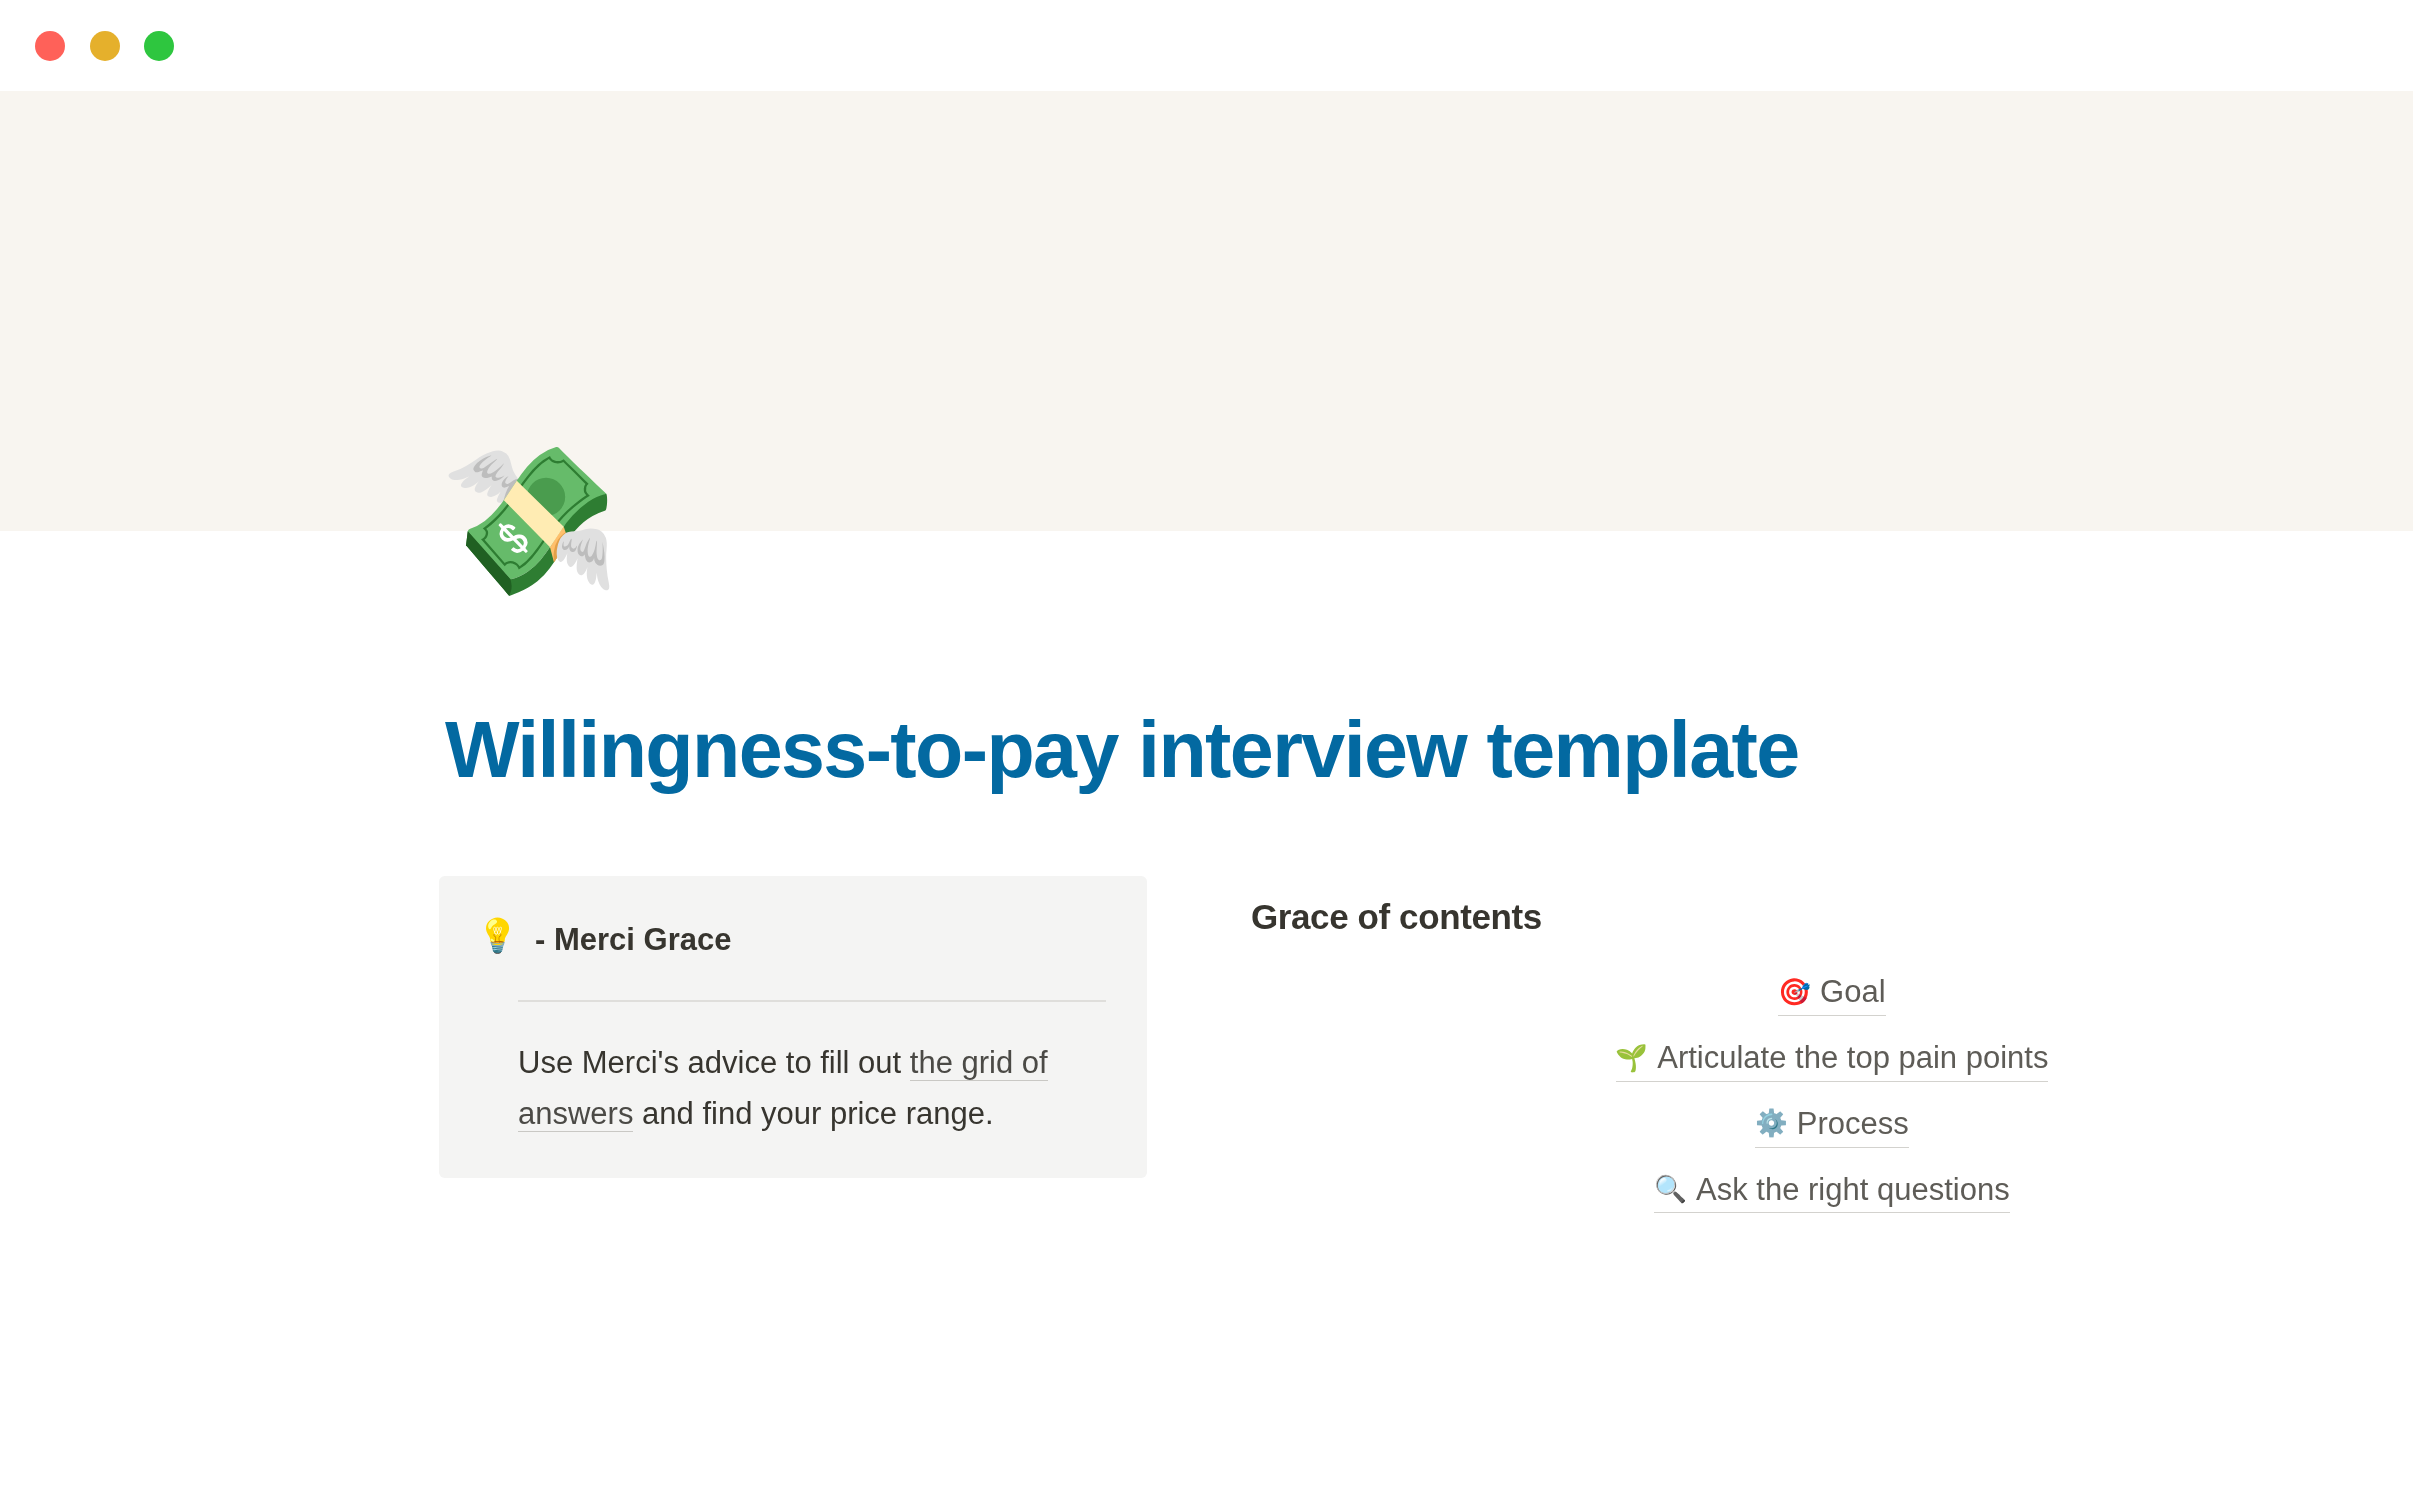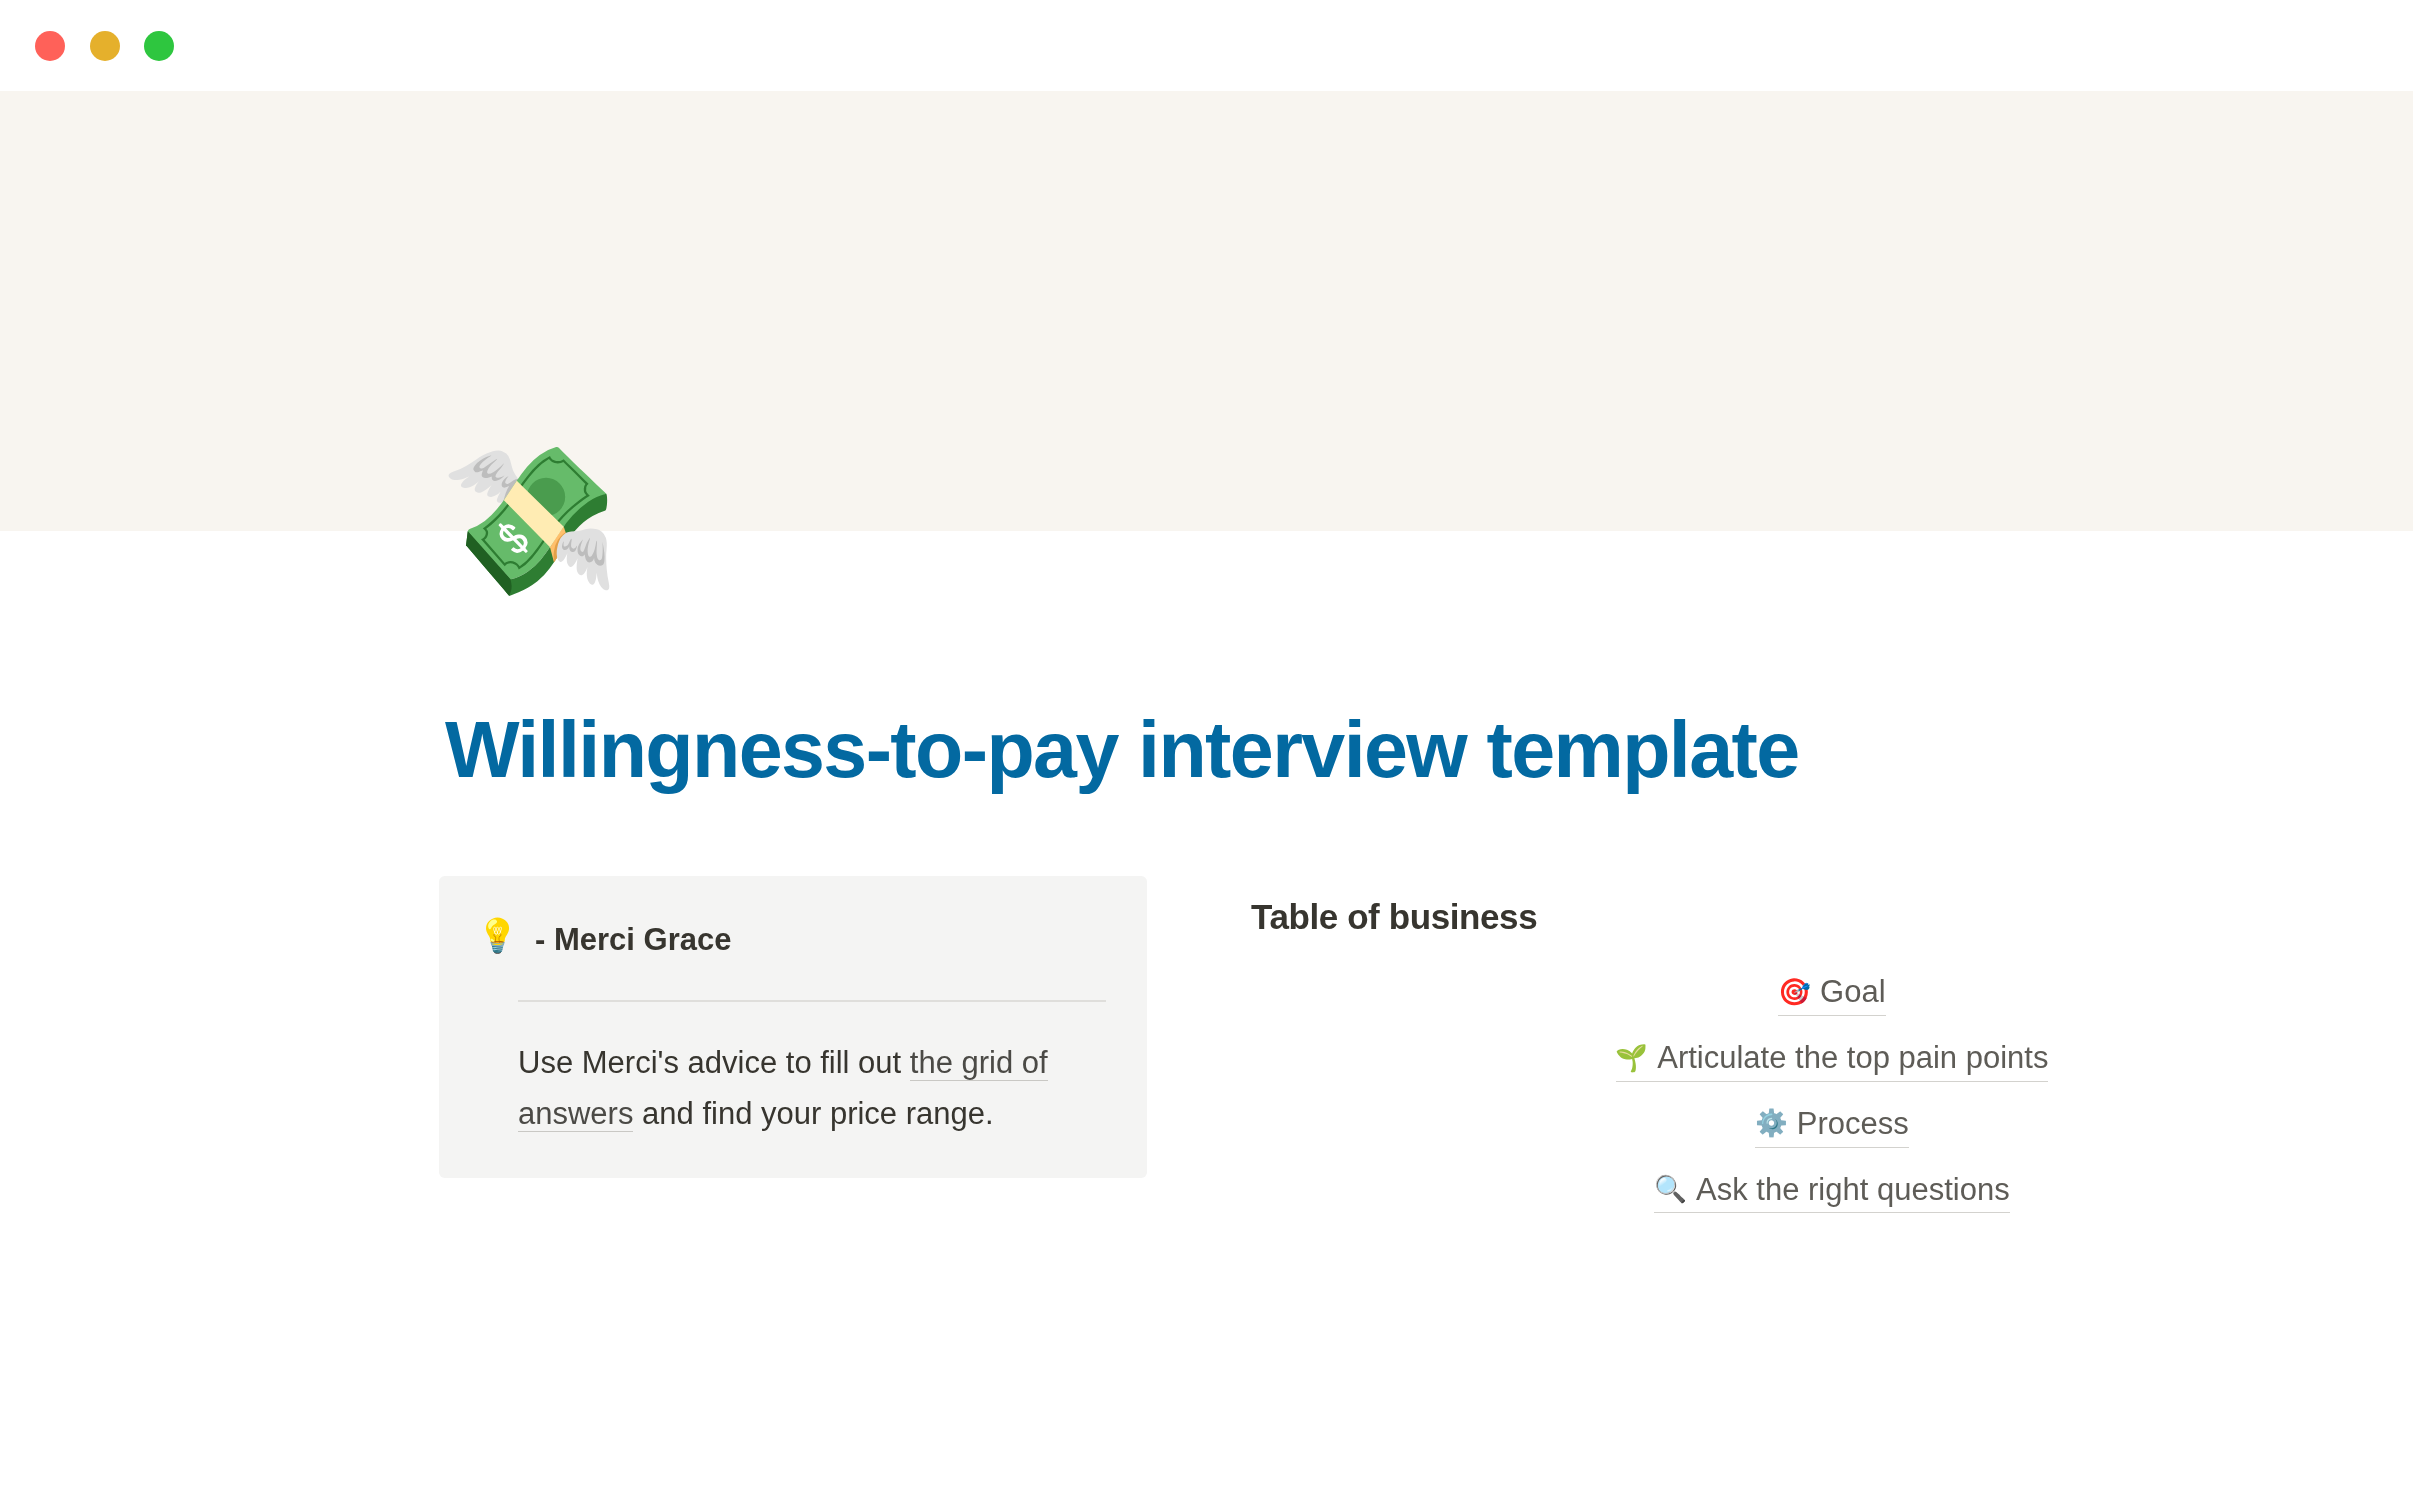--- a/index.html
+++ b/index.html
@@ -255,21 +255,21 @@
           <div class="callout-divider"></div>
 
           <div class="callout-footer">
             <span>Use Merci's advice to fill out </span><a class="inline-link">the grid of answers</a><span> and find your price range.</span>
           </div>
 
         </div>
       </div>
 
       <div class="col-right">
-        <div class="toc-heading">Table of business</div>
+        <div class="toc-heading">Grace of contents</div>
         <div class="toc-list">
 
           <div class="toc-item">
             <a class="toc-link"><span class="toc-emoji">🎯</span><span>Goal</span></a>
           </div>
 
           <div class="toc-item">
             <a class="toc-link"><span class="toc-emoji">🌱</span><span>Articulate the top pain points</span></a>
           </div>
 

